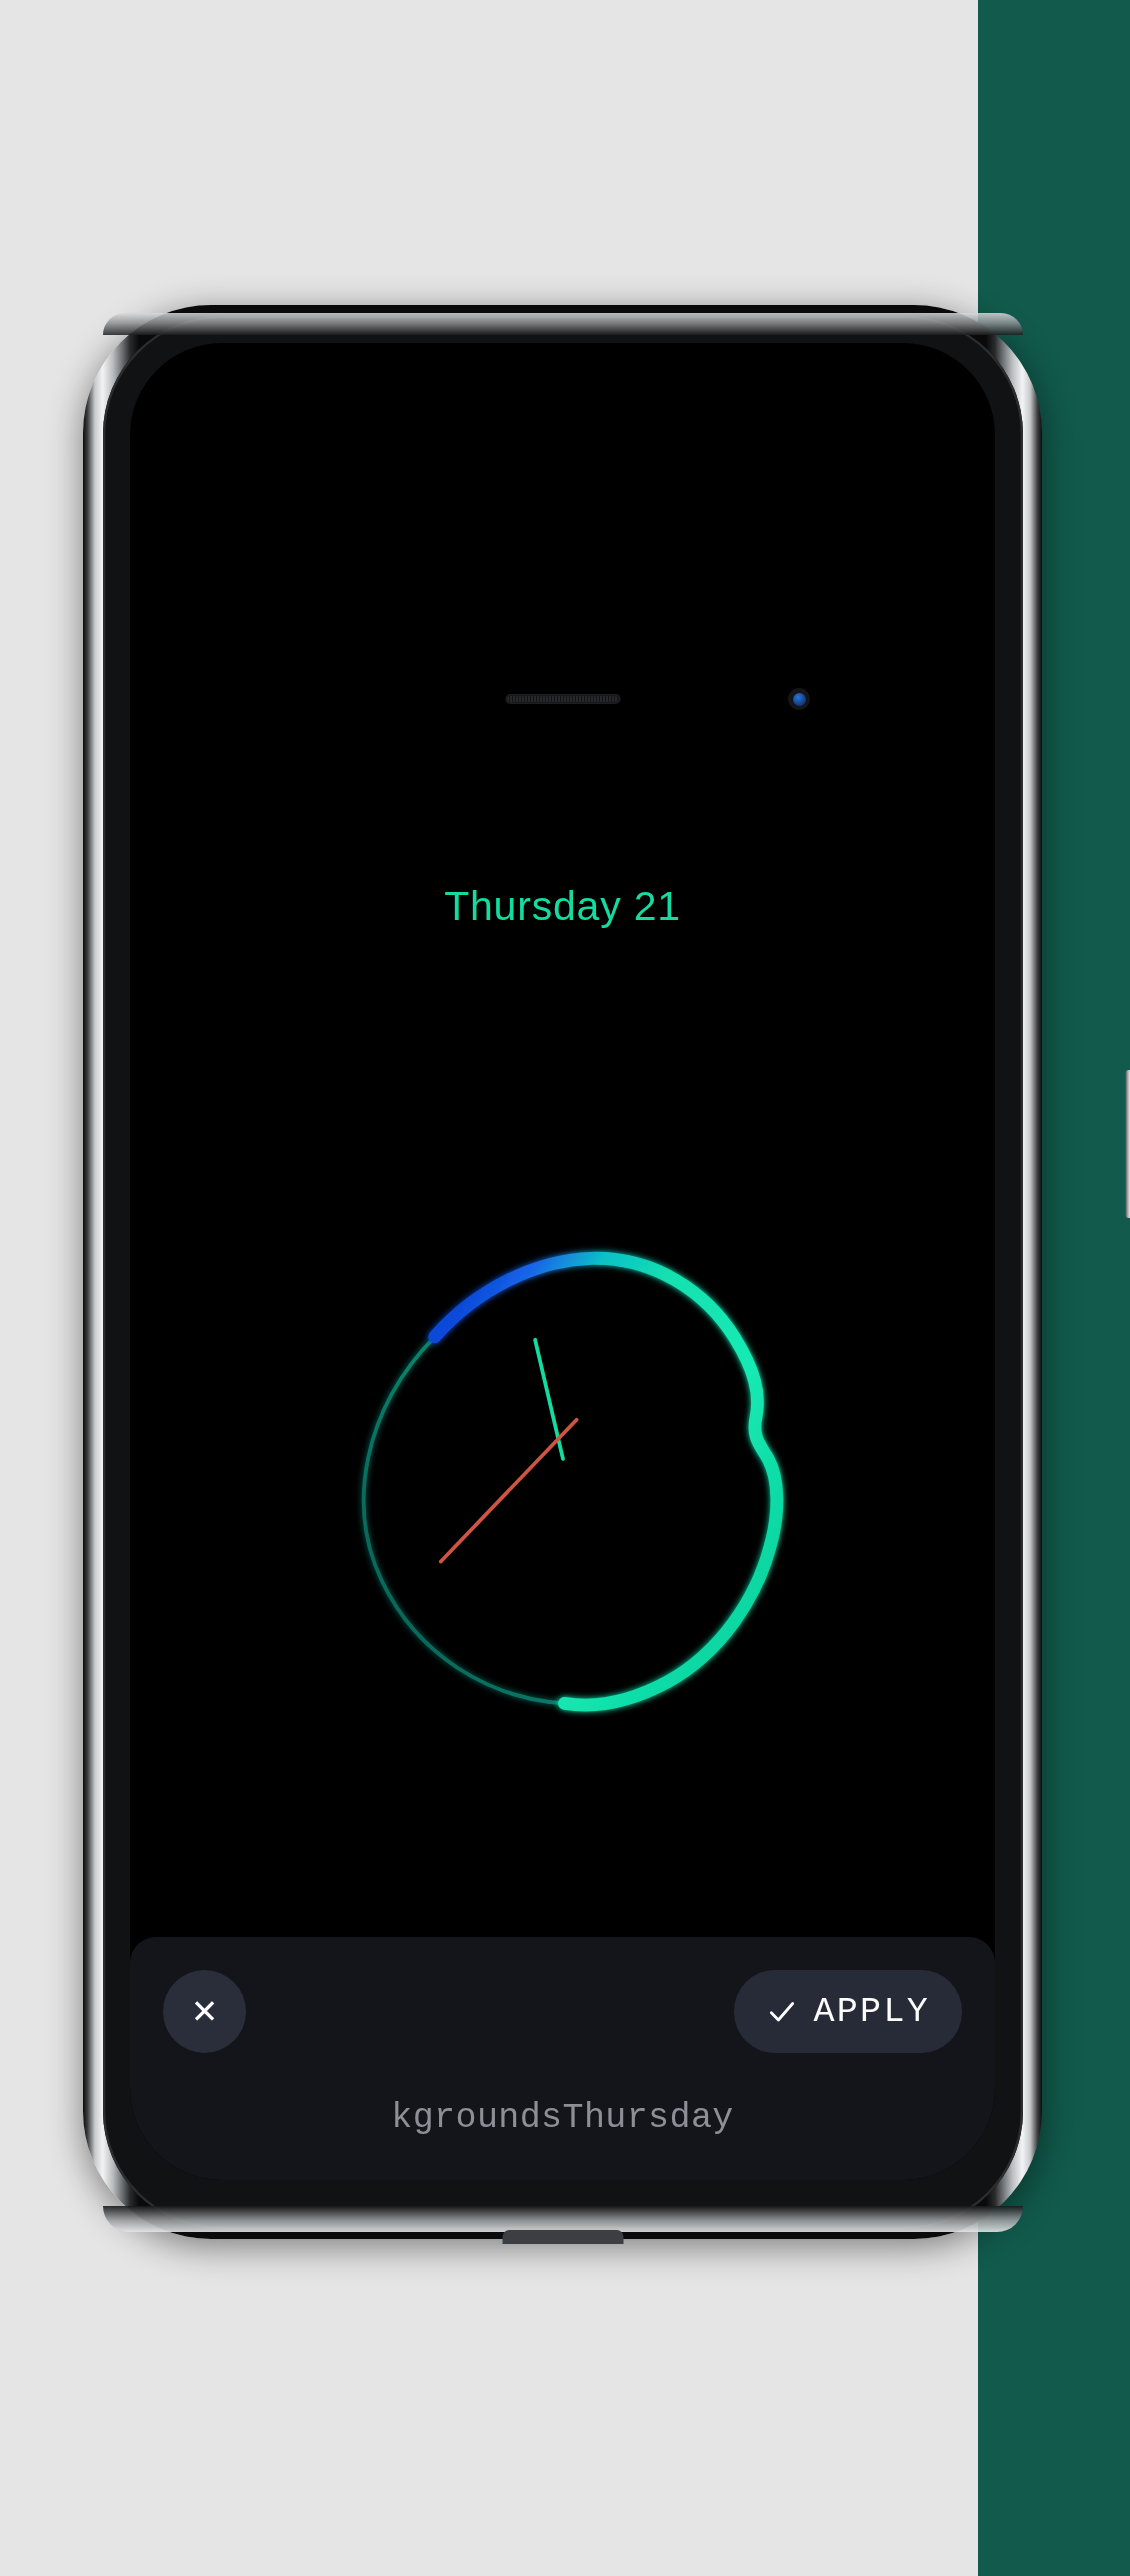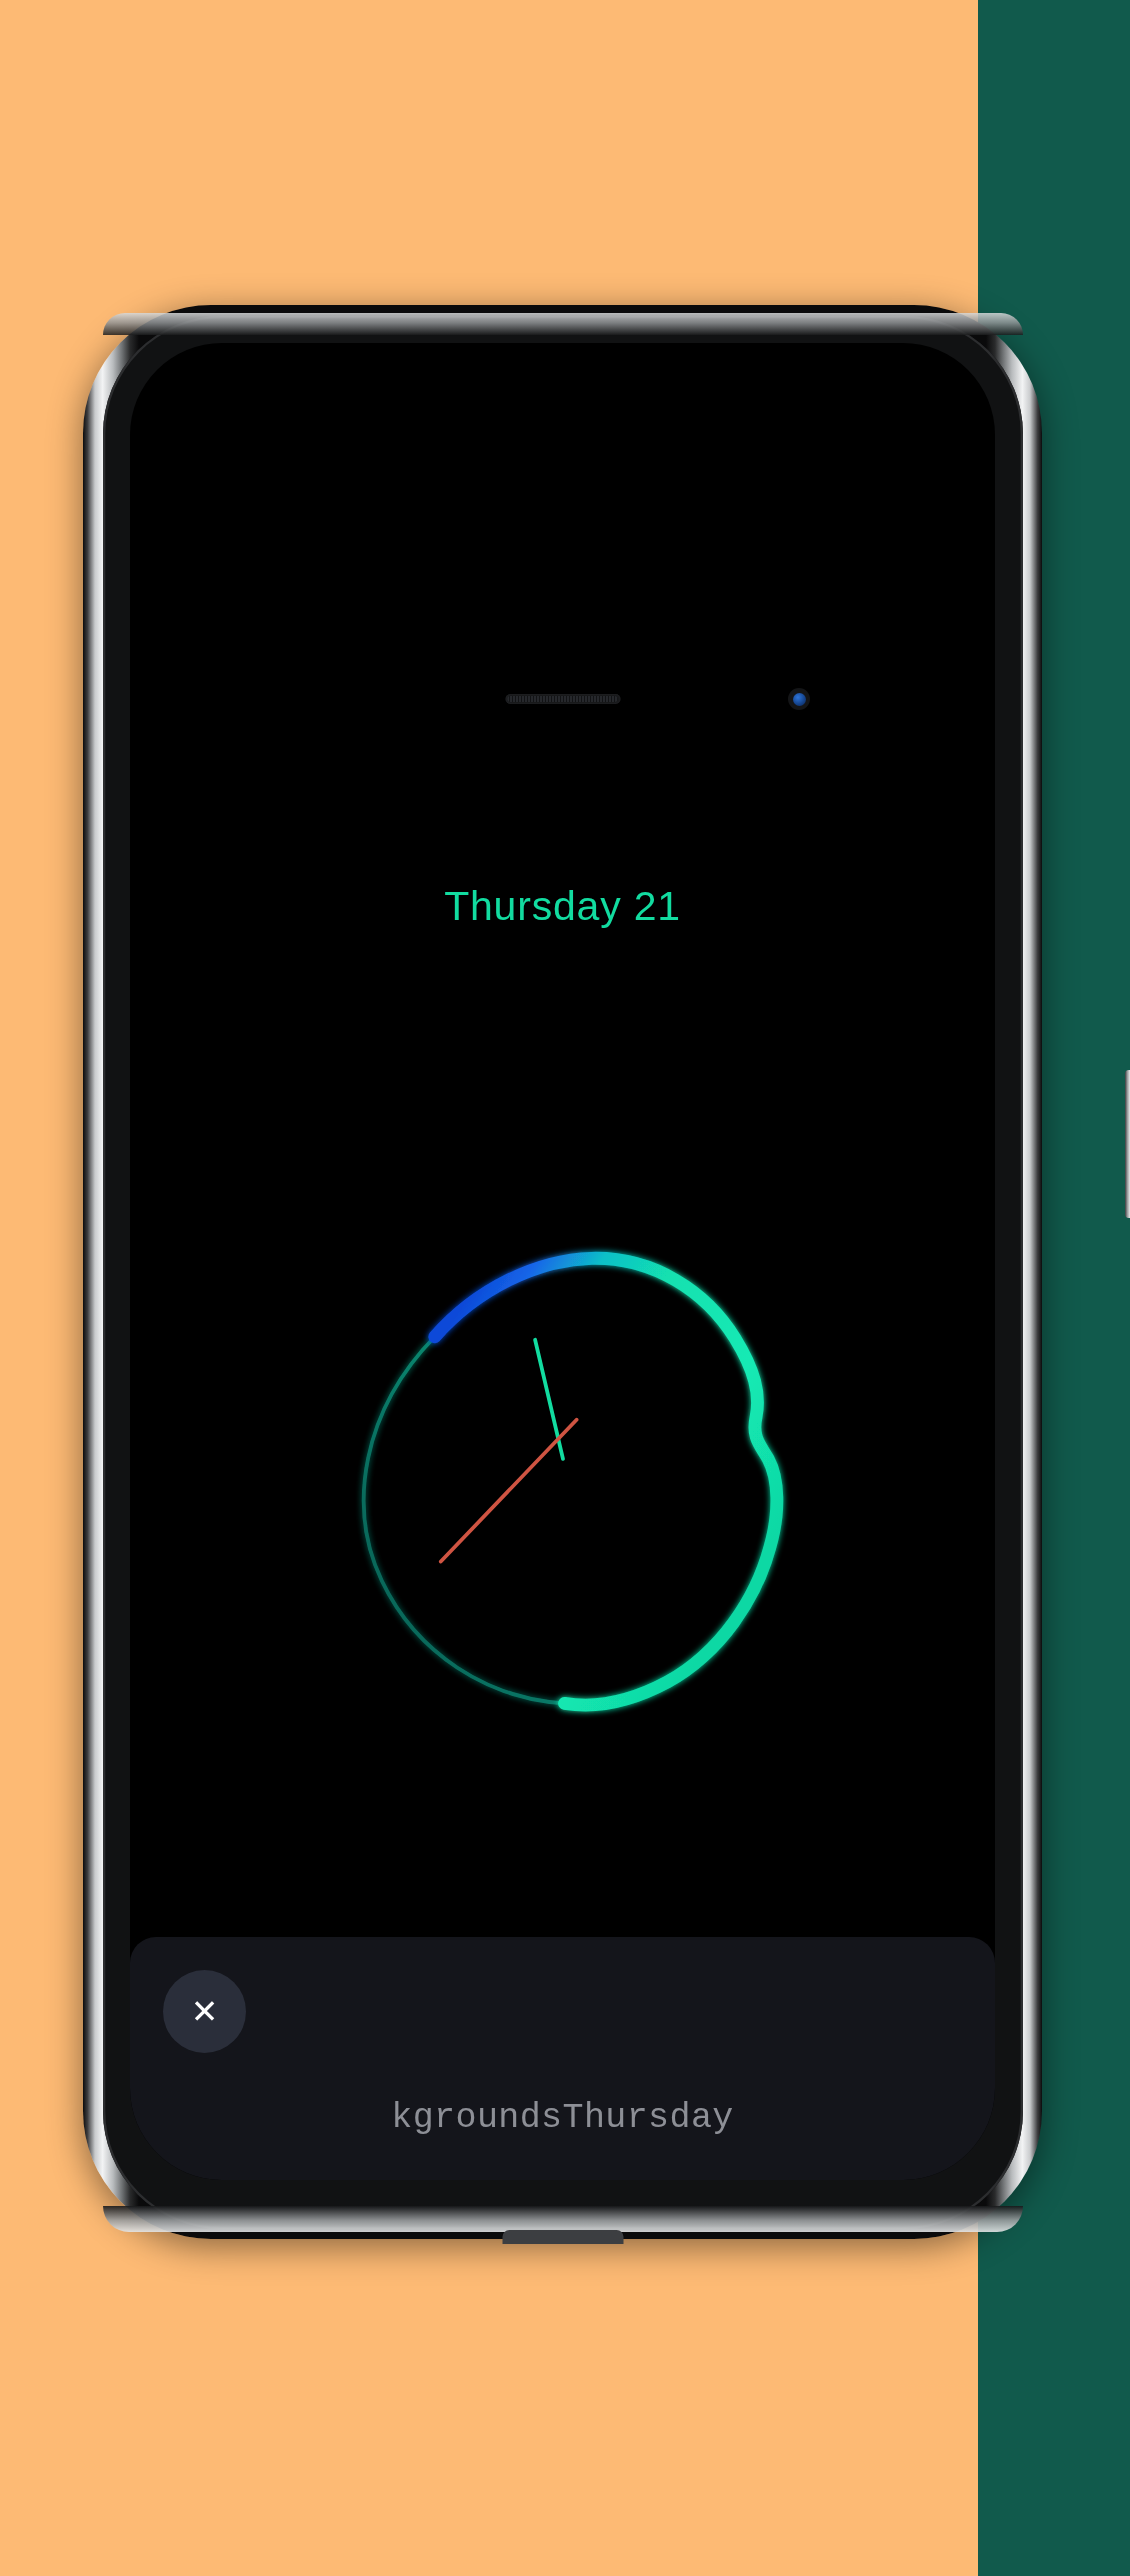--- a/index.html
+++ b/index.html
@@ -7,21 +7,21 @@
     width:1131px; height:2576px;
     background:#115a4c;
     font-family:"Liberation Sans", sans-serif;
     overflow:hidden;
   }
 
   
   #stage {
     position:relative;
     width:978px; height:2576px;
-    background:#fdba74;
+    background:#e5e5e5;
   }
 
   
   #phone {
     position:absolute;
     left:83px; top:305px;
     width:959px; height:1934px;
     border-radius:128px;
     background:linear-gradient(90deg,
        #0b0b0c 0px, #3d3d3f 4.5px, #c9cbcd 12px, #f2f3f4 19.6px,
@@ -293,20 +293,26 @@
       <div id="bottom-sheet">
 
         <div id="action-row">
           <div id="close-button">
             <span id="close-icon-glyph">✕</span>
           </div>
 
           <div class="spacer"></div>
 
 
+          <div class="pill-button" id="apply-button">
+            <svg width="32" height="32" viewBox="0 0 24 24">
+              <path d="M4 12.6 L9.3 18 L20 5.6" fill="none" stroke="#ffffff" stroke-width="2.1" stroke-linecap="round" stroke-linejoin="round"></path>
+            </svg>
+            <span class="pill-label">APPLY</span>
+          </div>
         </div>
 
         <div id="tab-bar">
           <span class="tab-item">kgrounds</span>
           <span class="tab-item">Thursday</span>
         </div>
 
       </div>
     </div>
 

